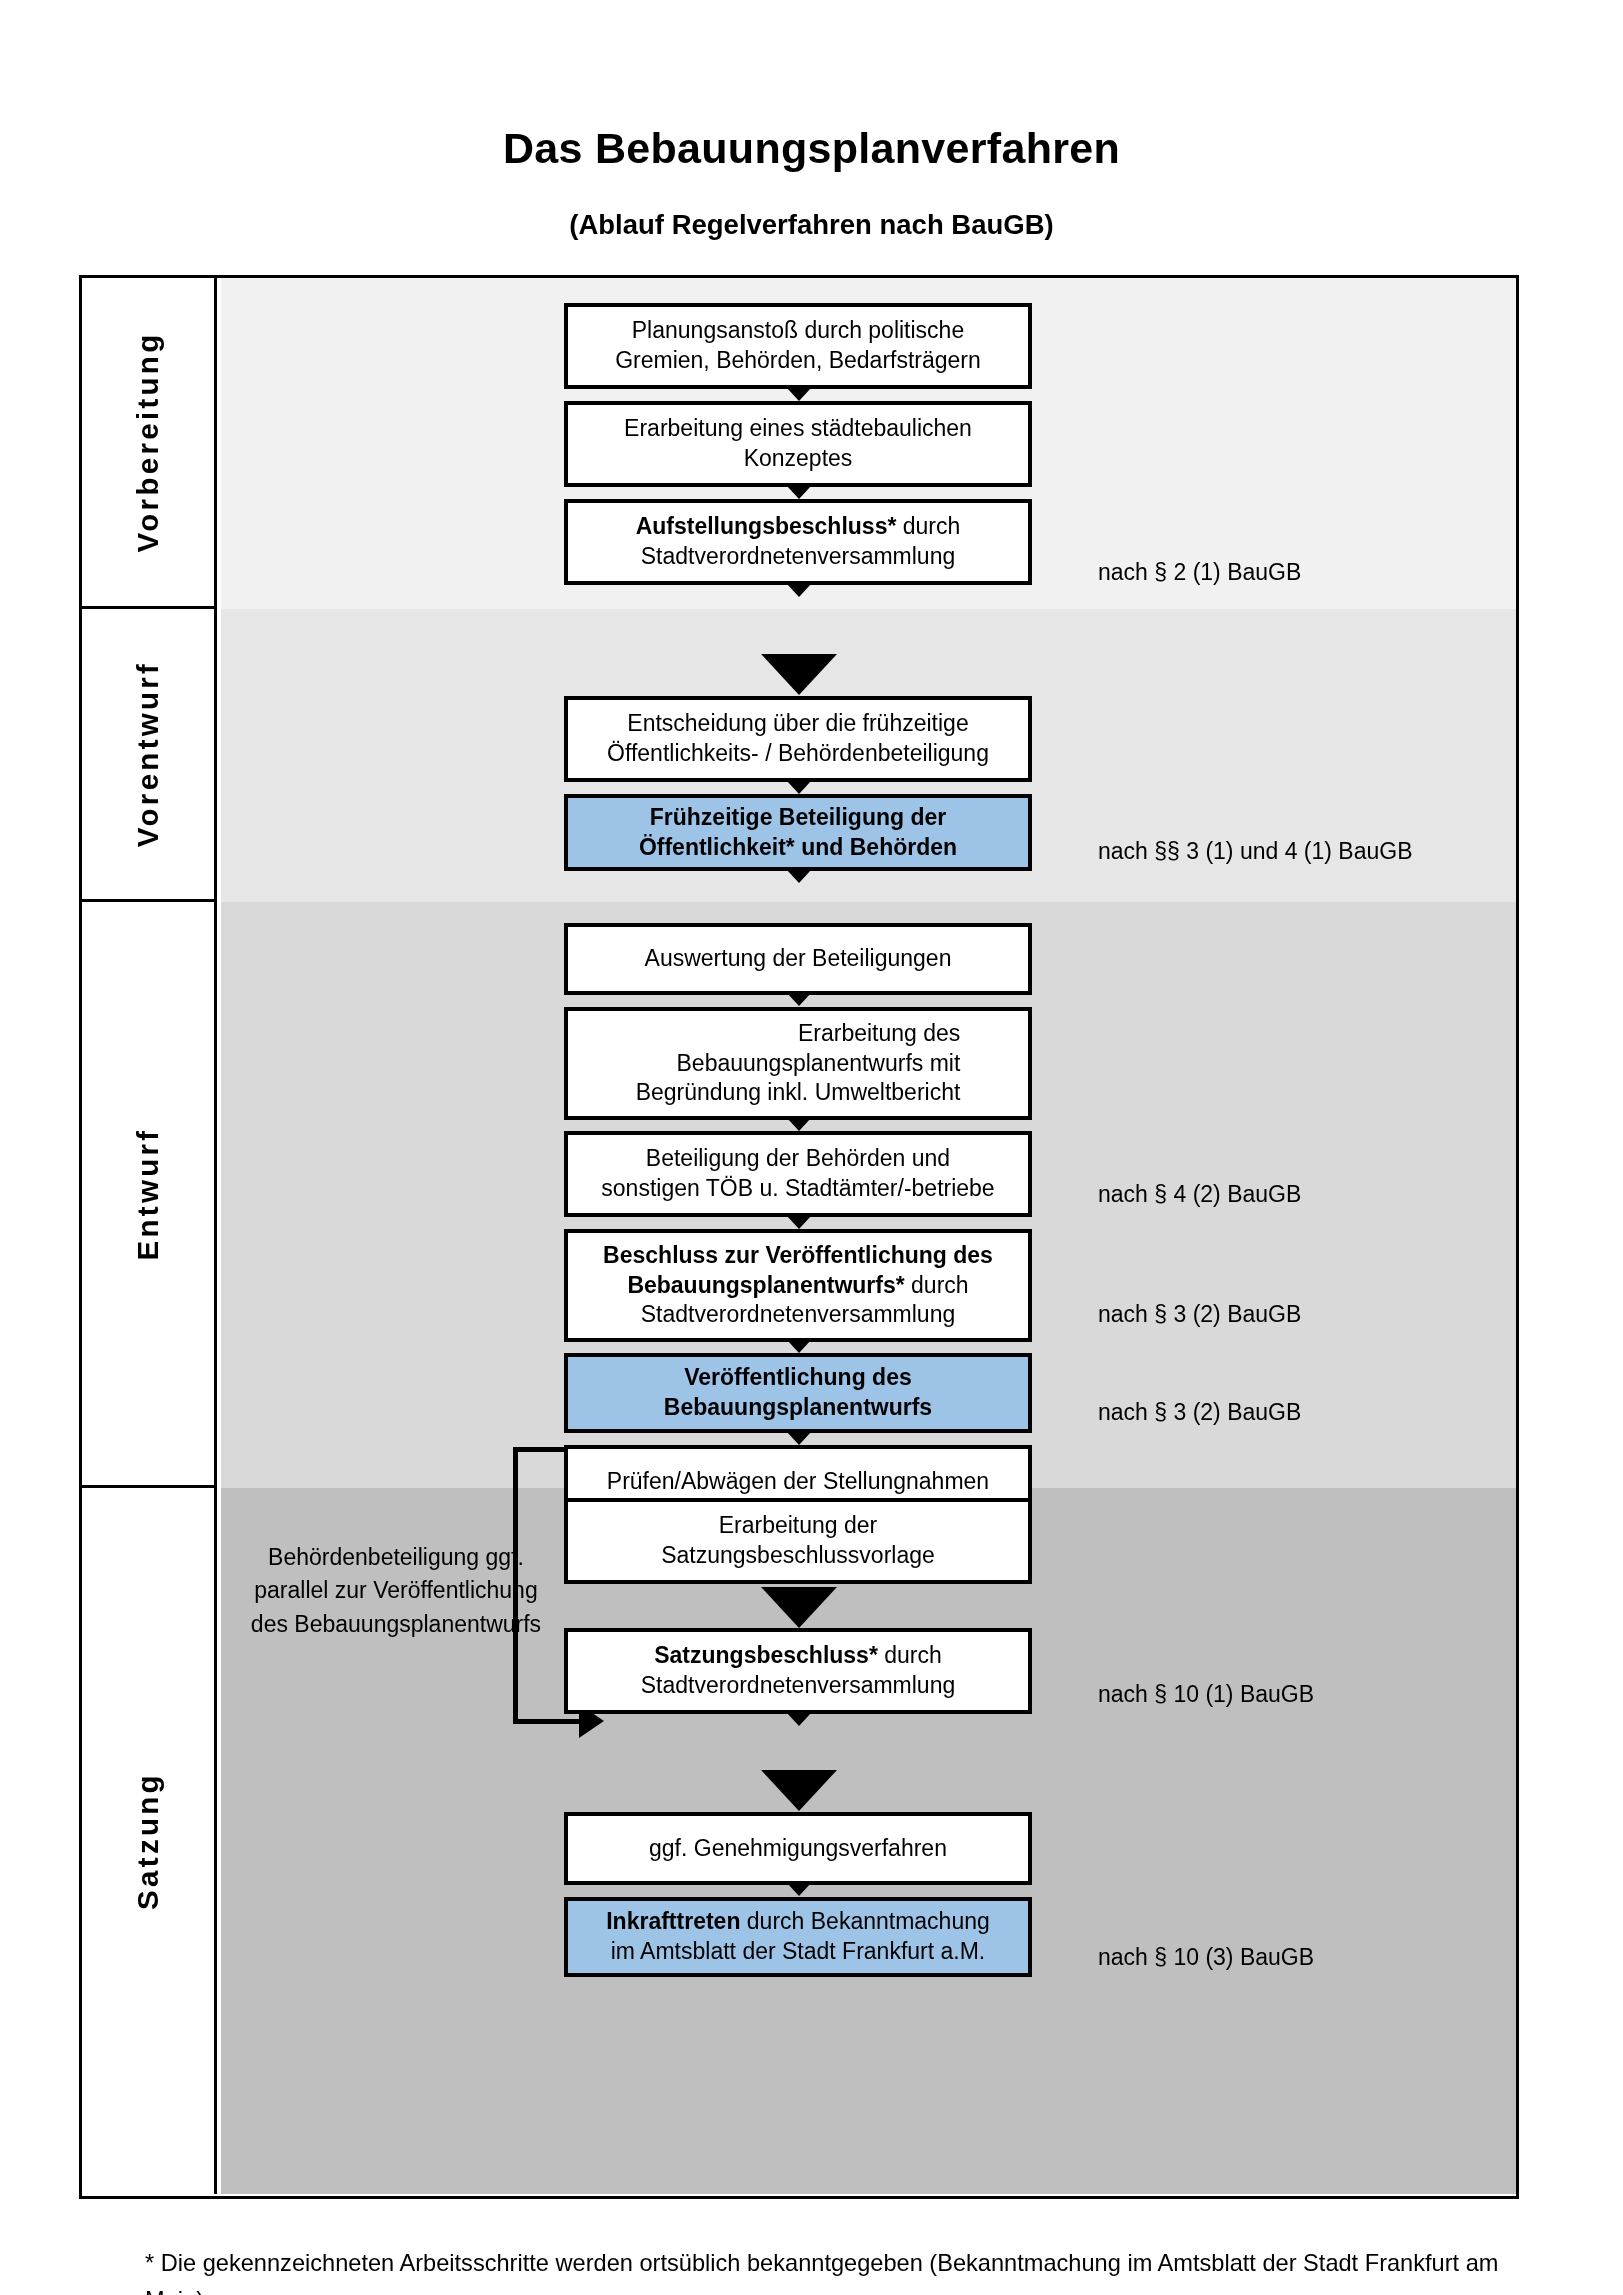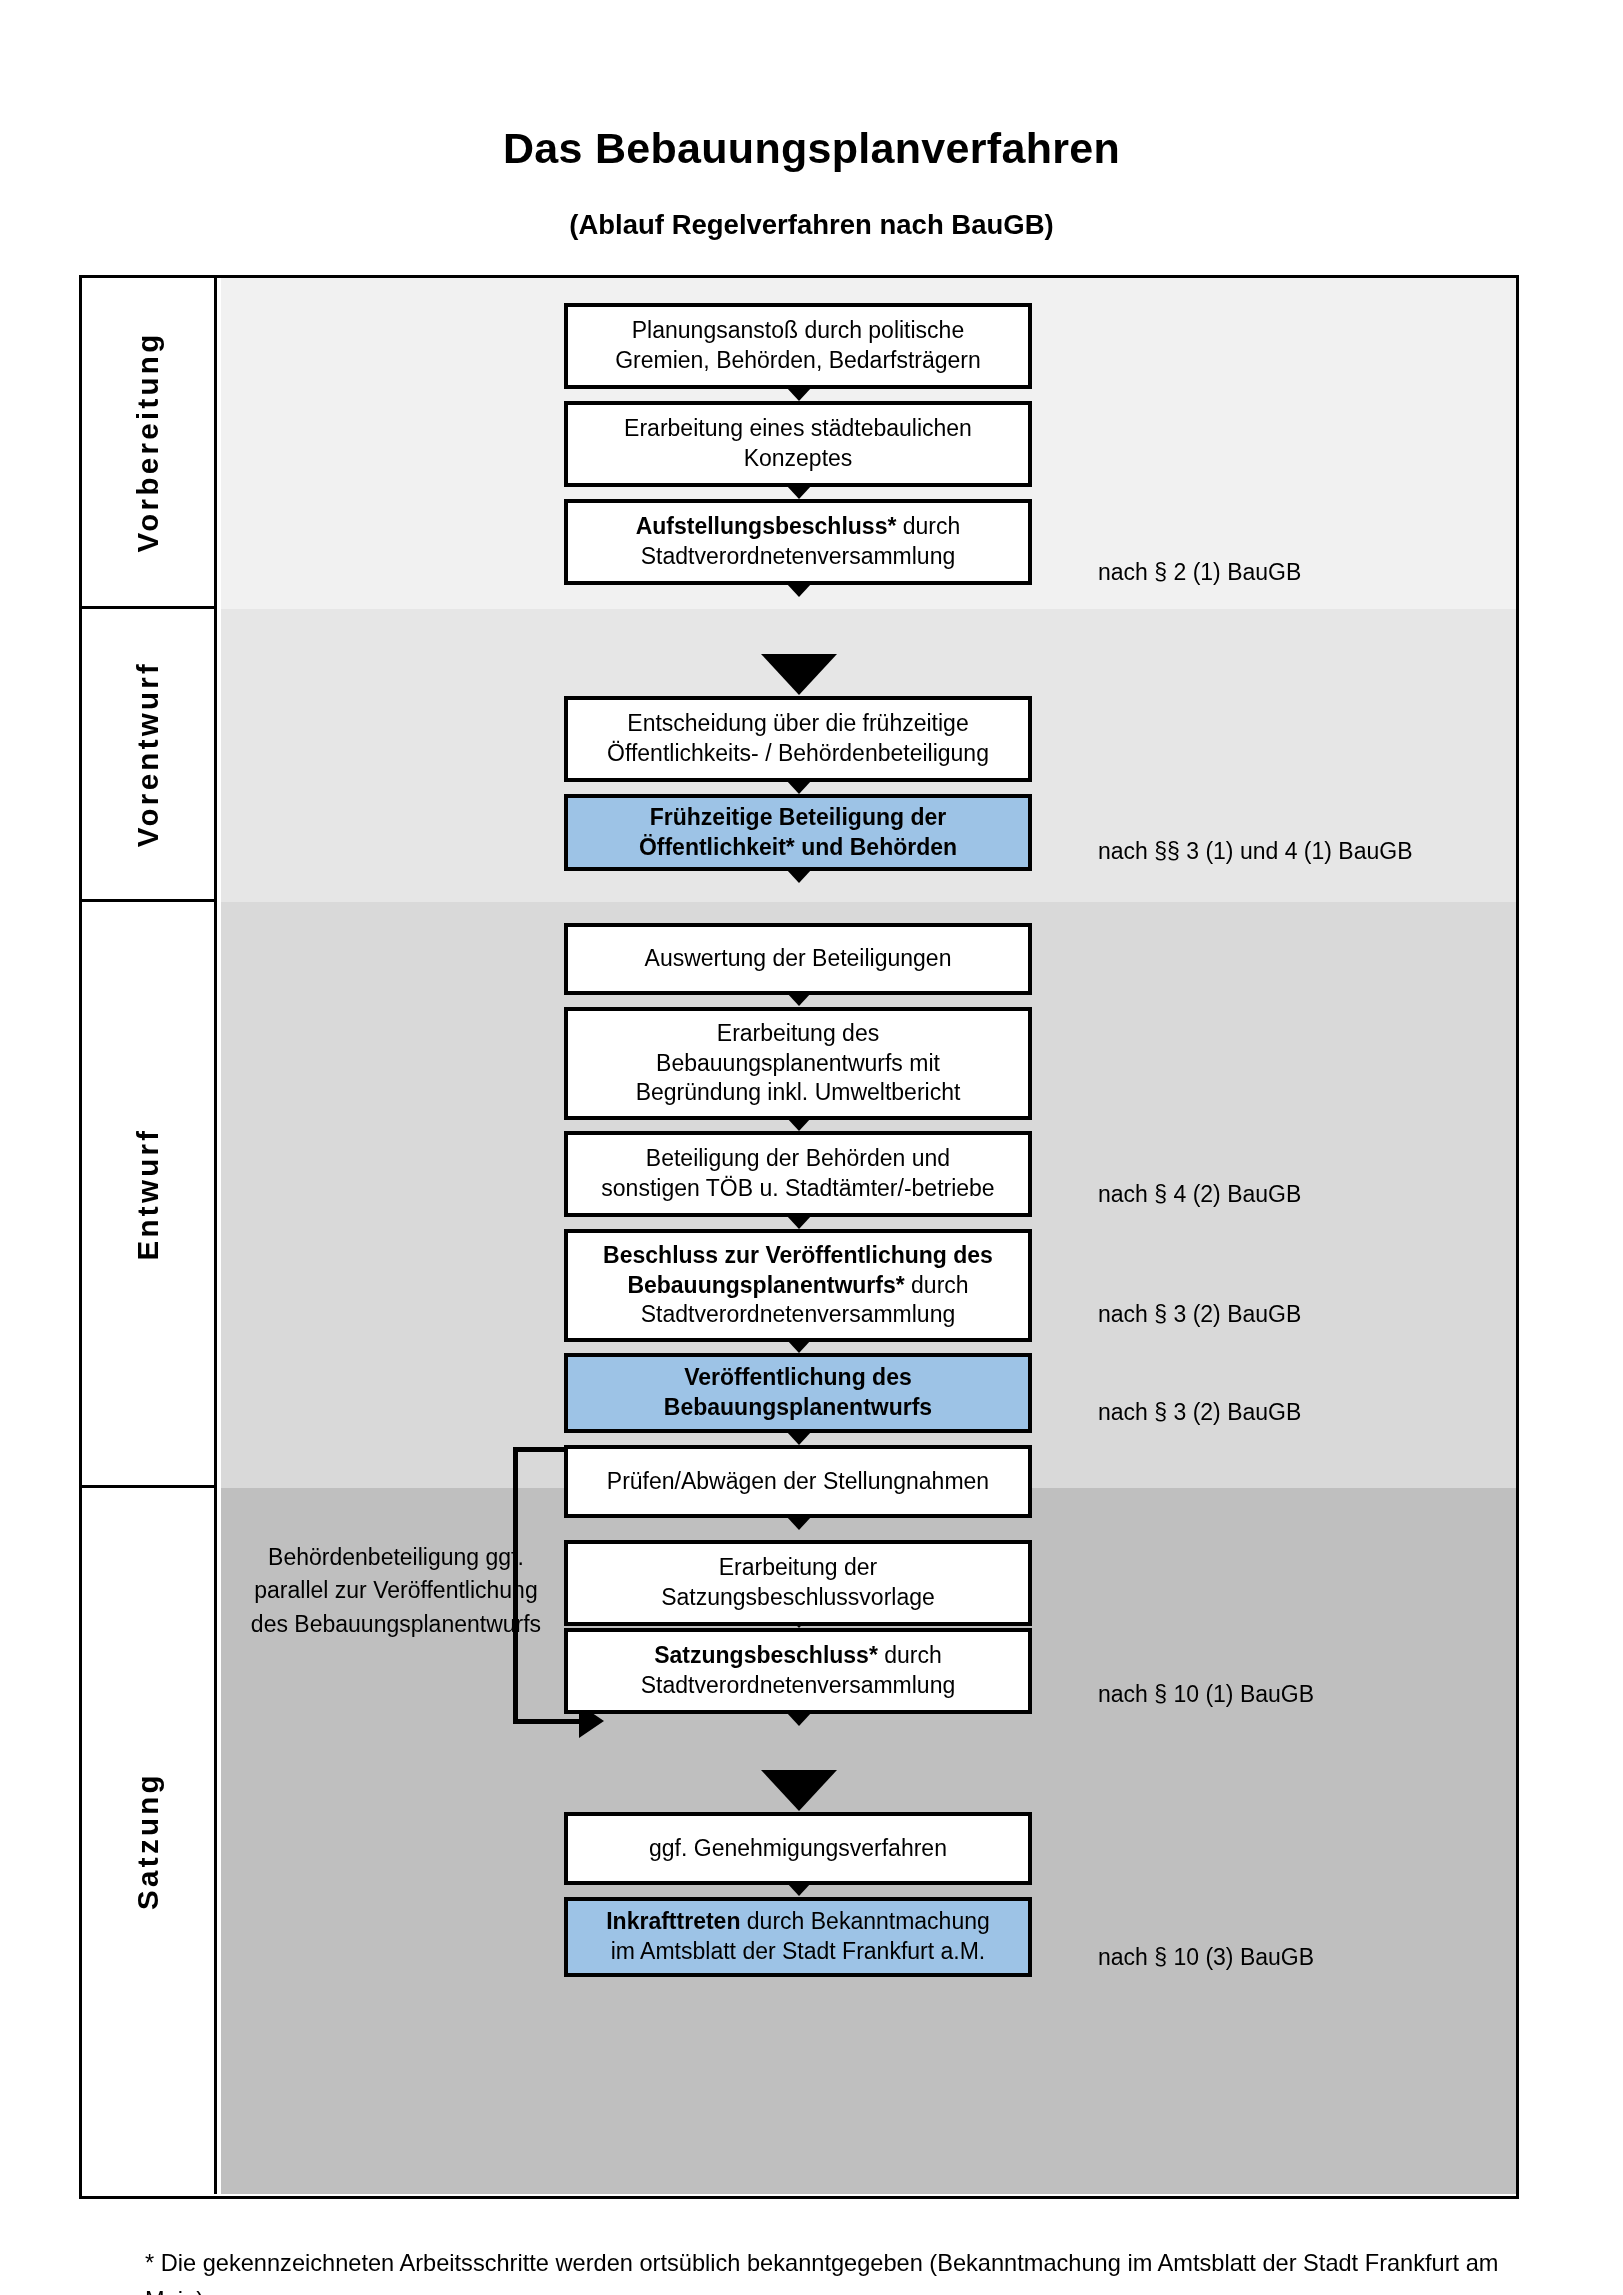--- a/index.html
+++ b/index.html
@@ -167,21 +167,21 @@
 
   <div class="ref" style="top:560px;">nach §§ 3 (1) und 4 (1) BauGB</div>
 
   <div class="node" style="top:645px;height:72px;">
     <div class="txt">
       <span>Auswertung der Beteiligungen</span>
     </div>
   </div>
   <div class="tri" style="top:687px;"></div>
 
-  <div class="node" style="top:729px;height:113px;">
+  <div class="node" style="top:729px;height:113px;text-align:right;">
     <div class="txt">
       <span>Erarbeitung des</span><br>
       <span>Bebauungsplanentwurfs mit</span><br>
       <span>Begründung inkl. Umweltbericht</span>
     </div>
   </div>
   <div class="tri" style="top:812px;"></div>
 
   <div class="node" style="top:853px;height:86px;">
     <div class="txt">
@@ -214,21 +214,21 @@
 
   <div class="ref" style="top:1121px;">nach § 3 (2) BauGB</div>
 
   <div class="node" style="top:1167px;height:73px;text-align:right;">
     <div class="txt">
       <span>Prüfen/Abwägen der Stellungnahmen</span>
     </div>
   </div>
   <div class="tri" style="top:1211px;"></div>
 
-  <div class="node" style="top:1262px;height:86px;">
+  <div class="node" style="top:1220px;height:86px;">
     <div class="txt">
       <span>Erarbeitung der</span><br>
       <span>Satzungsbeschlussvorlage</span>
     </div>
   </div>
   <div class="tri" style="top:1309px;"></div>
 
   <div class="node" style="top:1350px;height:86px;">
     <div class="txt">
       <b>Satzungsbeschluss*</b><span> durch</span><br>

